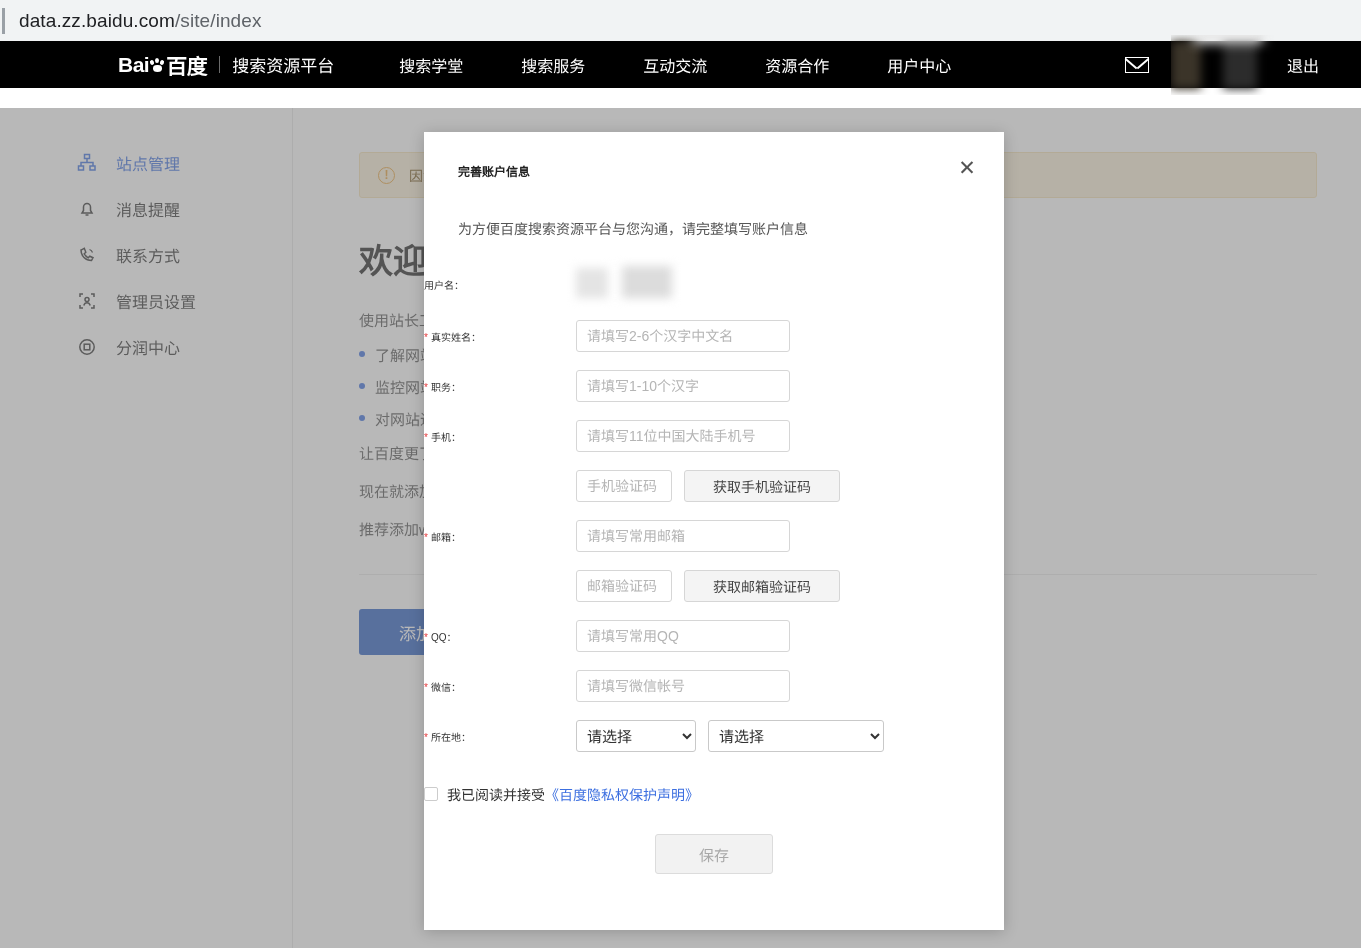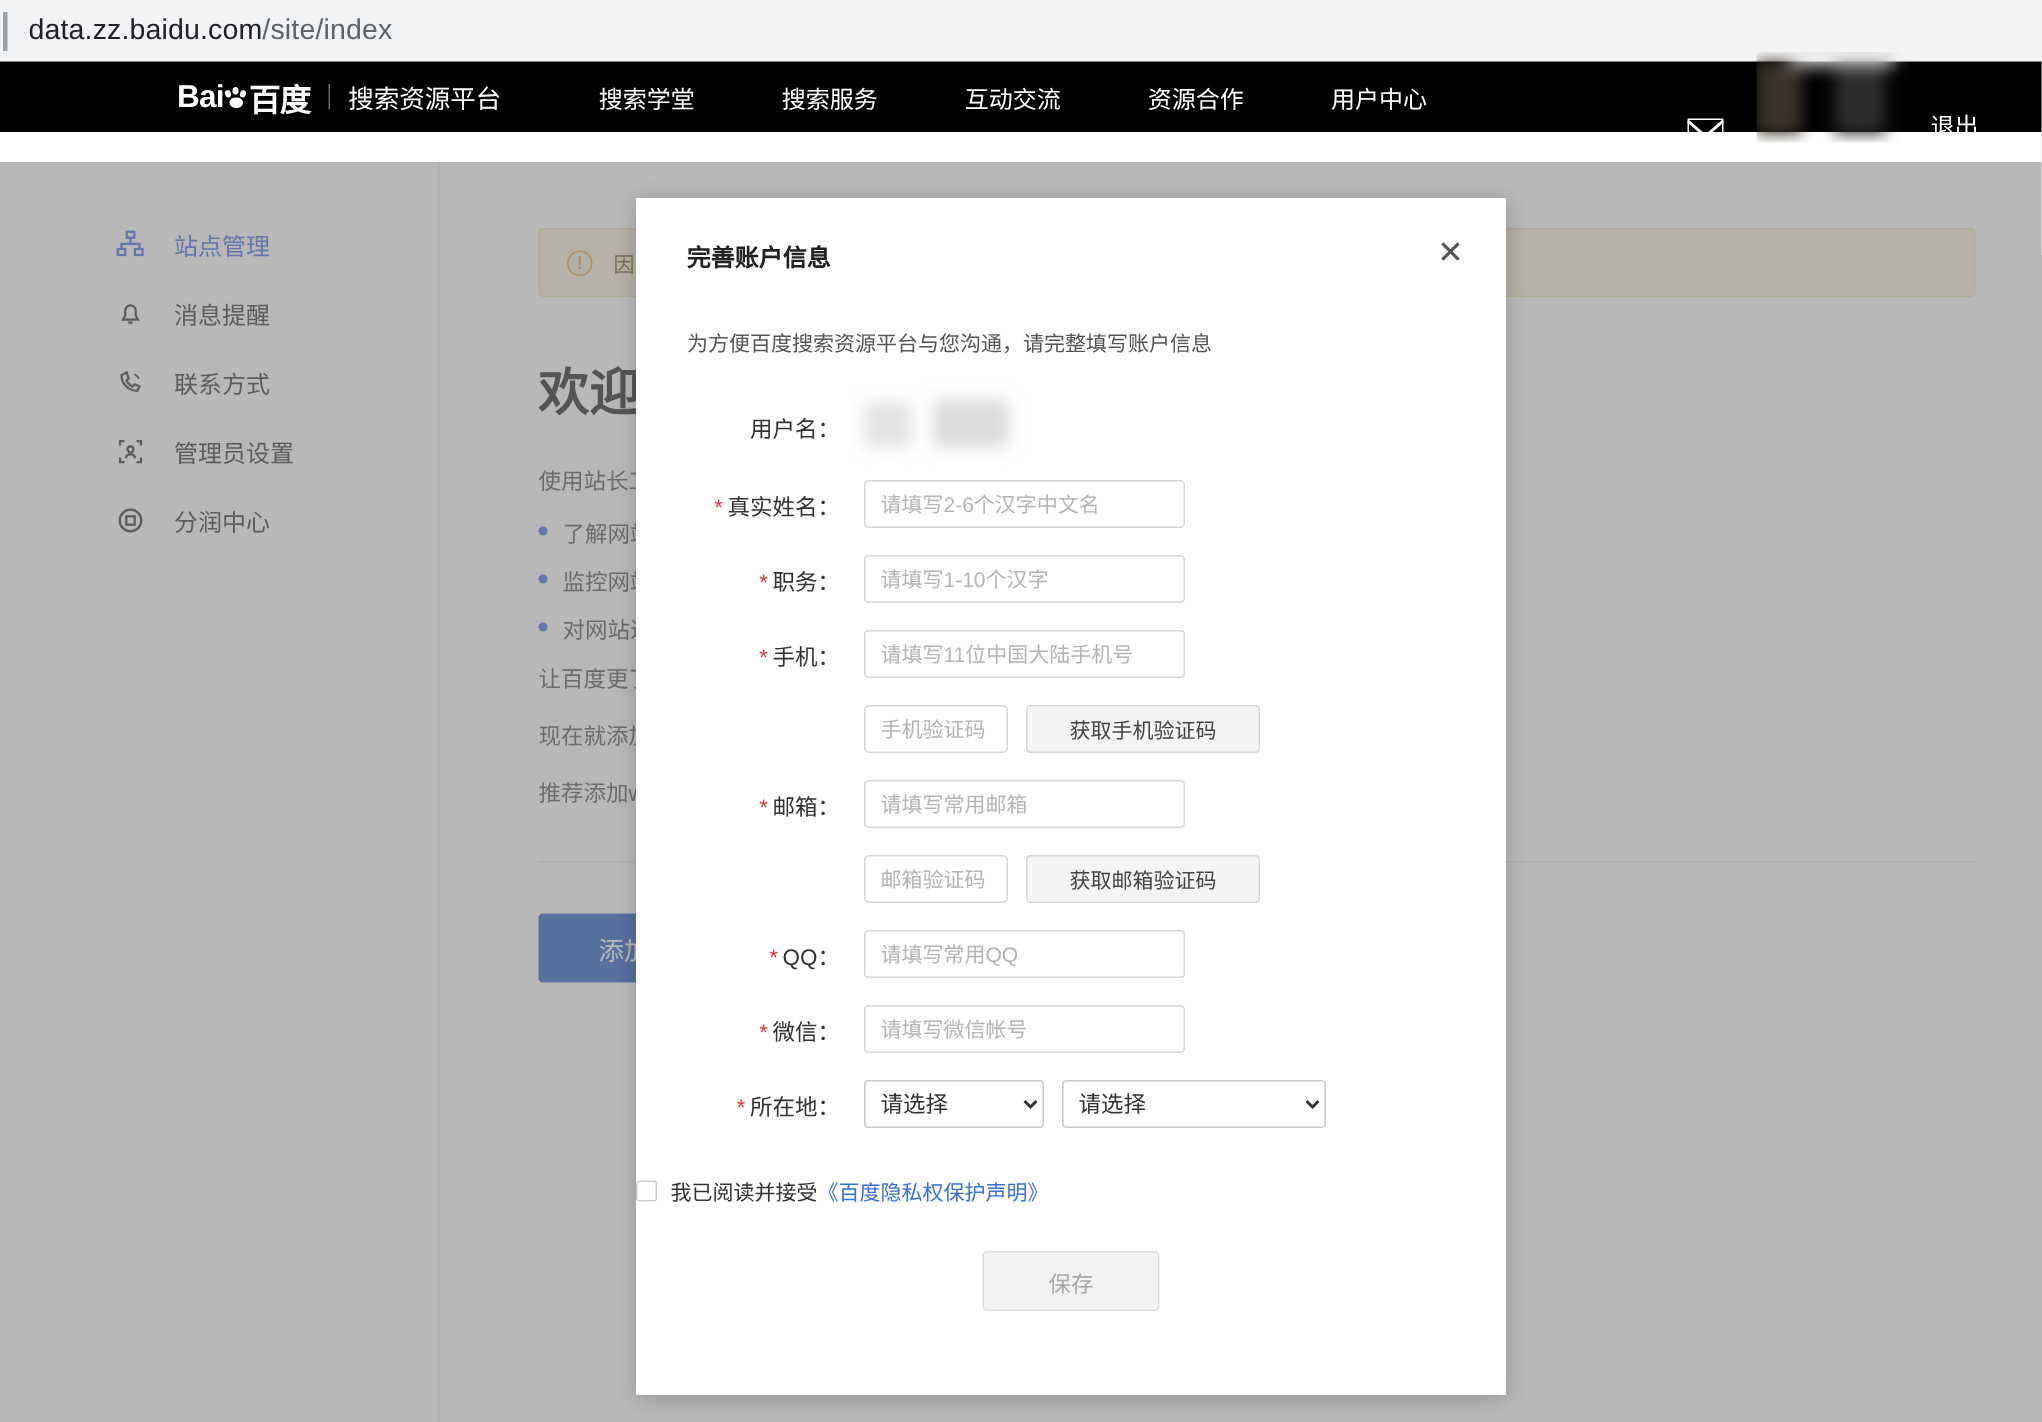--- a/index.html
+++ b/index.html
@@ -51,21 +51,21 @@
   .logo-divider {
     width: 1px; height: 17px; background: #6b6b6b; margin: 0 12px;
   }
   .logo-sub { color: #ffffff; font-size: 17px; }
   .nav-items { display: flex; align-items: center; margin-left: 65px; }
   .nav-item {
     color: #ffffff; font-size: 16px; margin-right: 58px;
     cursor: pointer; white-space: nowrap;
   }
   .nav-right {
-    margin-left: auto; display: flex; align-items: flex-end; margin-right: 42px;
+    margin-left: auto; display: flex; align-items: center; margin-right: 42px;
   }
   .mail-icon {
     width: 24px; height: 16px; border: 1.6px solid #ffffff;
     position: relative; margin-right: 22px; cursor: pointer;
   }
   .mail-icon:before, .mail-icon:after {
     content: ""; position: absolute; top: 0px; width: 15px; height: 1.6px;
     background: #ffffff;
   }
   .mail-icon:before { left: 0px; transform: rotate(41deg); transform-origin: left top; }
@@ -156,38 +156,38 @@
   .modal {
     position: absolute; left: 424px; top: 132px;
     width: 580px; height: 798px;
     background: #ffffff;
     box-shadow: 0 2px 14px rgba(0,0,0,0.2);
   }
   .modal-head {
     height: 76px; display: flex; align-items: center;
     padding: 0 24px 0 34px; position: relative;
   }
-  .modal-title { font-size: 16px; font-weight: bold; color: #222222; }
+  .modal-title { font-size: 12px; font-weight: bold; color: #222222; }
   .modal-close {
     position: absolute; right: 26px; top: 26px;
     width: 22px; height: 22px; cursor: pointer;
     color: #555555; font-size: 21px; line-height: 20px; text-align: center;
     font-family: "DejaVu Sans", sans-serif;
   }
   .modal-sub {
     padding: 0 34px; font-size: 14px; color: #555555; margin-top: 10px;
   }
 
   .form { margin-top: 28px; }
   .row {
     display: flex; align-items: center; margin-bottom: 18px;
   }
   .lbl {
-    width: 152px; text-align: right; padding-right: 16px;
-    font-size: 15px; color: #333333; white-space: nowrap;
+    width: 152px; text-align: left; padding-right: 16px;
+    font-size: 10px; color: #333333; white-space: nowrap;
     flex: 0 0 152px;
   }
   .req { color: #e4393c; margin-right: 3px; }
   .inp {
     width: 214px; height: 32px; border: 1px solid #d6d6d6; border-radius: 3px;
     padding: 0 10px; font-size: 14px; color: #333333; outline: none;
     font-family: "Liberation Sans", sans-serif; background: #ffffff;
   }
   .inp::placeholder { color: #b5b5b5; }
   .inp.small { width: 96px; }

